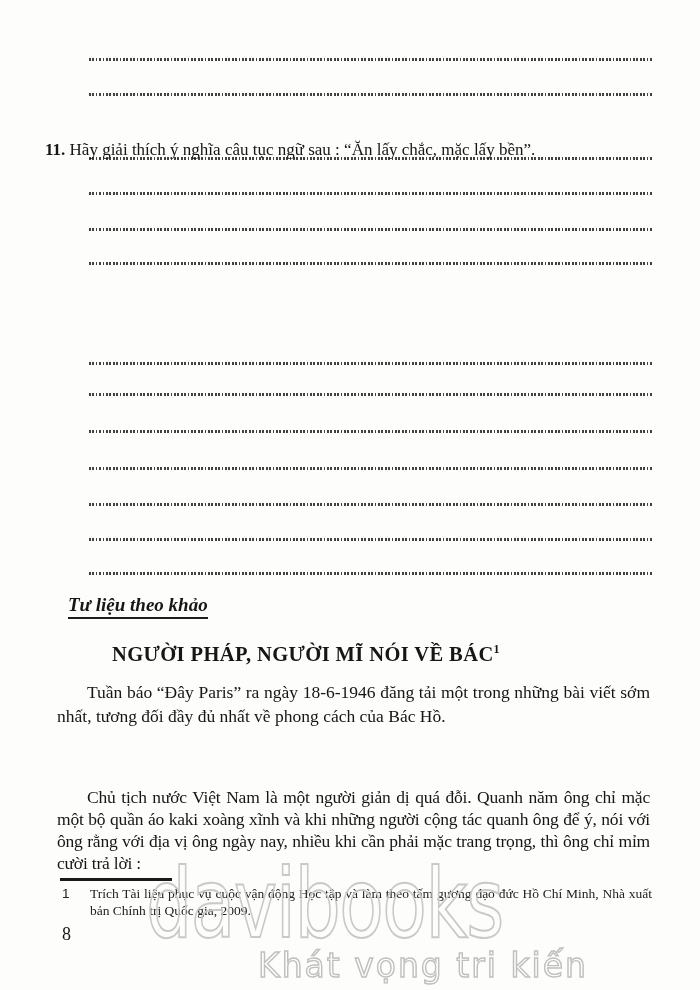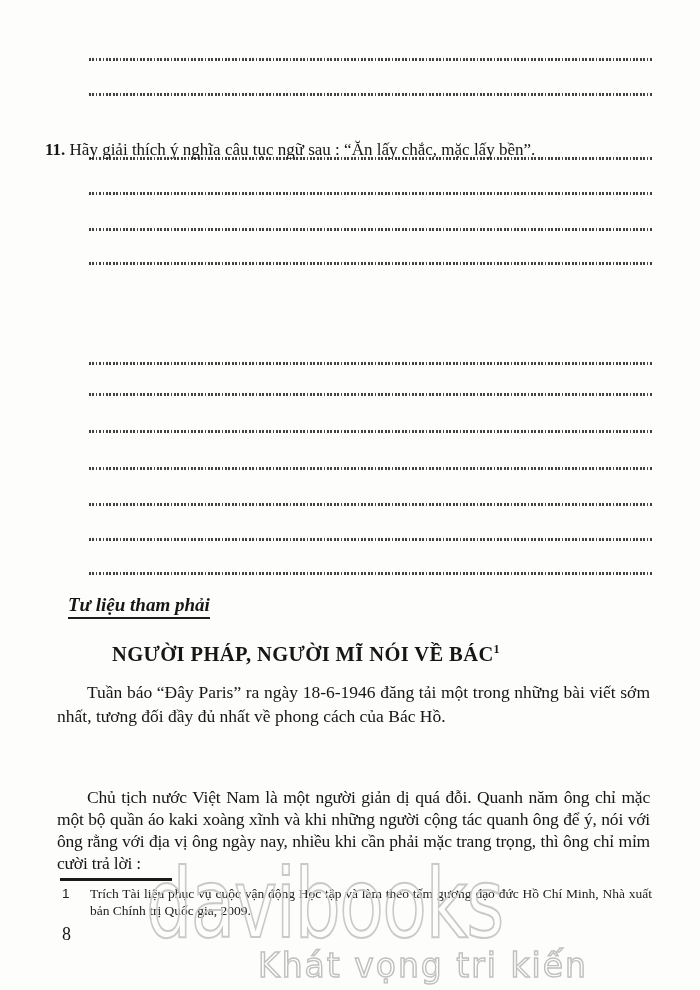--- a/index.html
+++ b/index.html
@@ -155,21 +155,21 @@
   <div class="dline" style="top:503px"></div>
   <div class="dline" style="top:538px"></div>
   <div class="dline" style="top:572px"></div>
 
   <div class="question q11">
     <span class="qnum">11. </span>
     <span class="qtext">Hãy giải thích ý nghĩa câu tục ngữ sau : “Ăn lấy chắc, mặc lấy bền”.</span>
   </div>
 
 
-  <div class="ref-heading">Tư liệu tham phải</div>
+  <div class="ref-heading">Tư liệu theo khảo</div>
 
   <div class="title">
     <span>NGƯỜI PHÁP, NGƯỜI MĨ NÓI VỀ BÁC</span><sup>1</sup>
   </div>
 
   <p class="body p1">Tuần báo “Đây Paris” ra ngày 18-6-1946 đăng tải một trong những bài viết sớm nhất, tương đối đầy đủ nhất về phong cách của Bác Hồ.</p>
   <p class="body p2">Chủ tịch nước Việt Nam là một người giản dị quá đỗi. Quanh năm ông chỉ mặc một bộ quần áo kaki xoàng xĩnh và khi những người cộng tác quanh ông để ý, nói với ông rằng với địa vị ông ngày nay, nhiều khi cần phải mặc trang trọng, thì ông chỉ mỉm cười trả lời :</p>
 
   <div class="fn-rule"></div>
   <div class="footnote">

